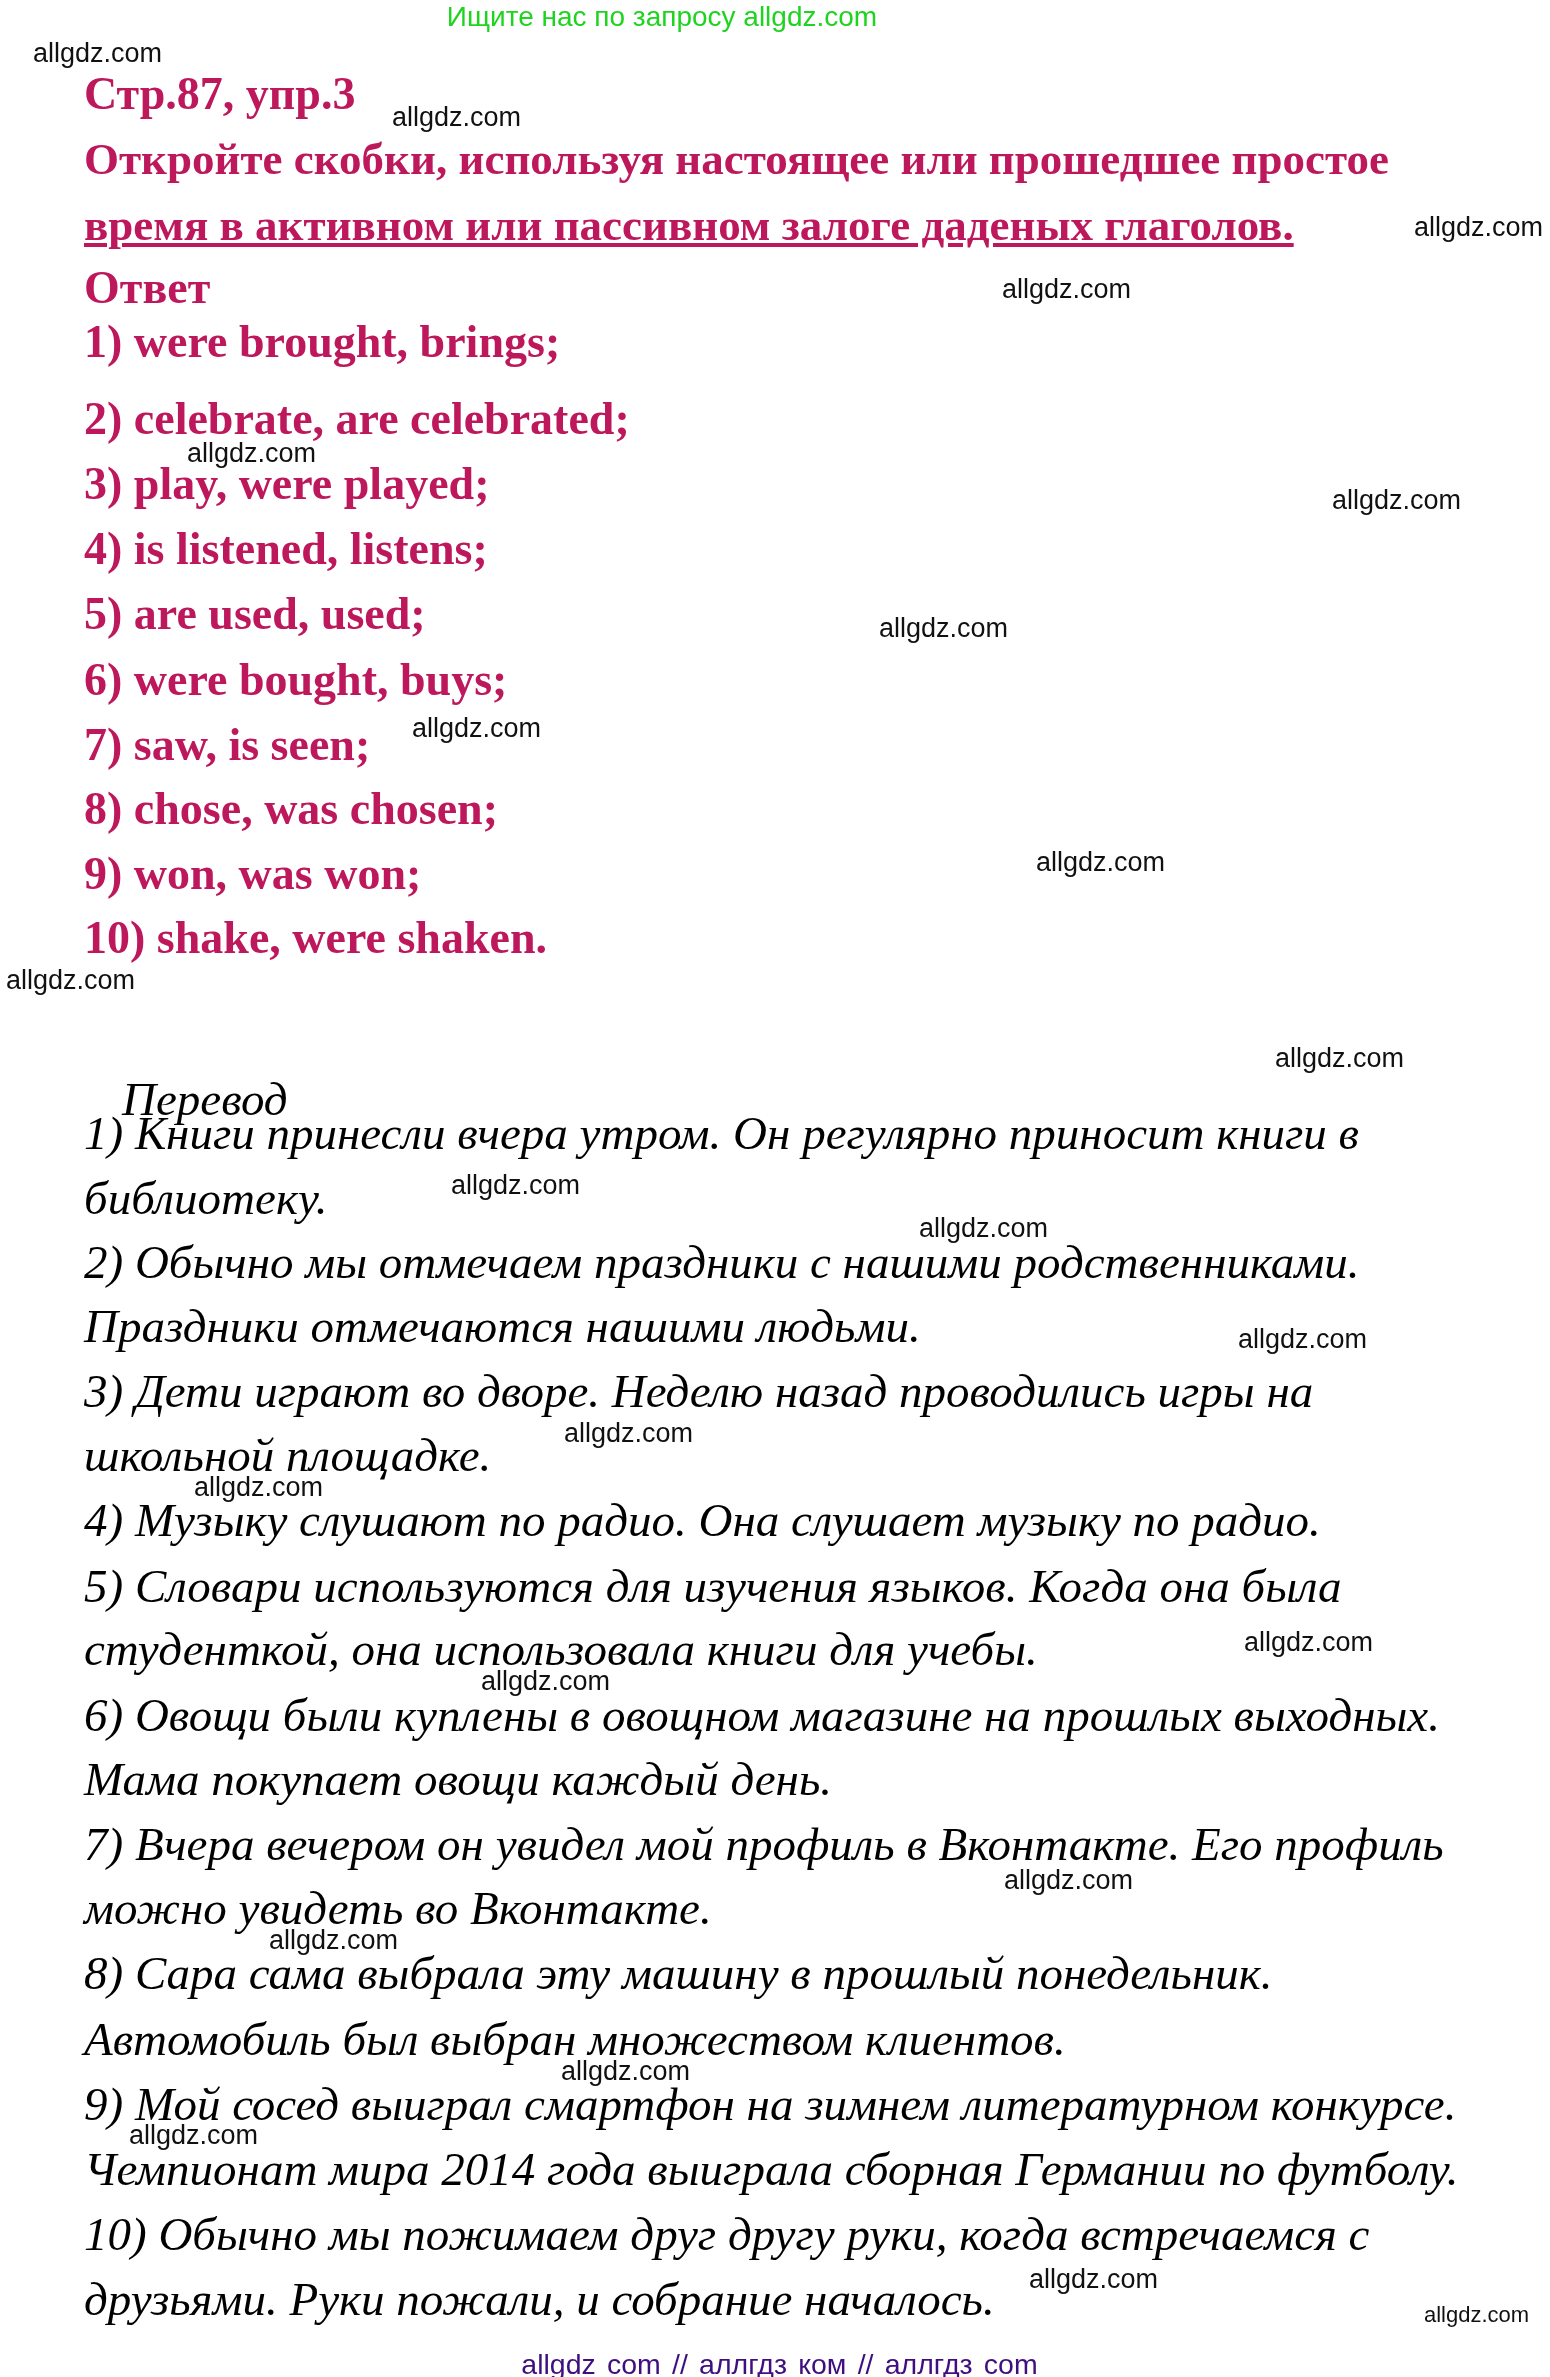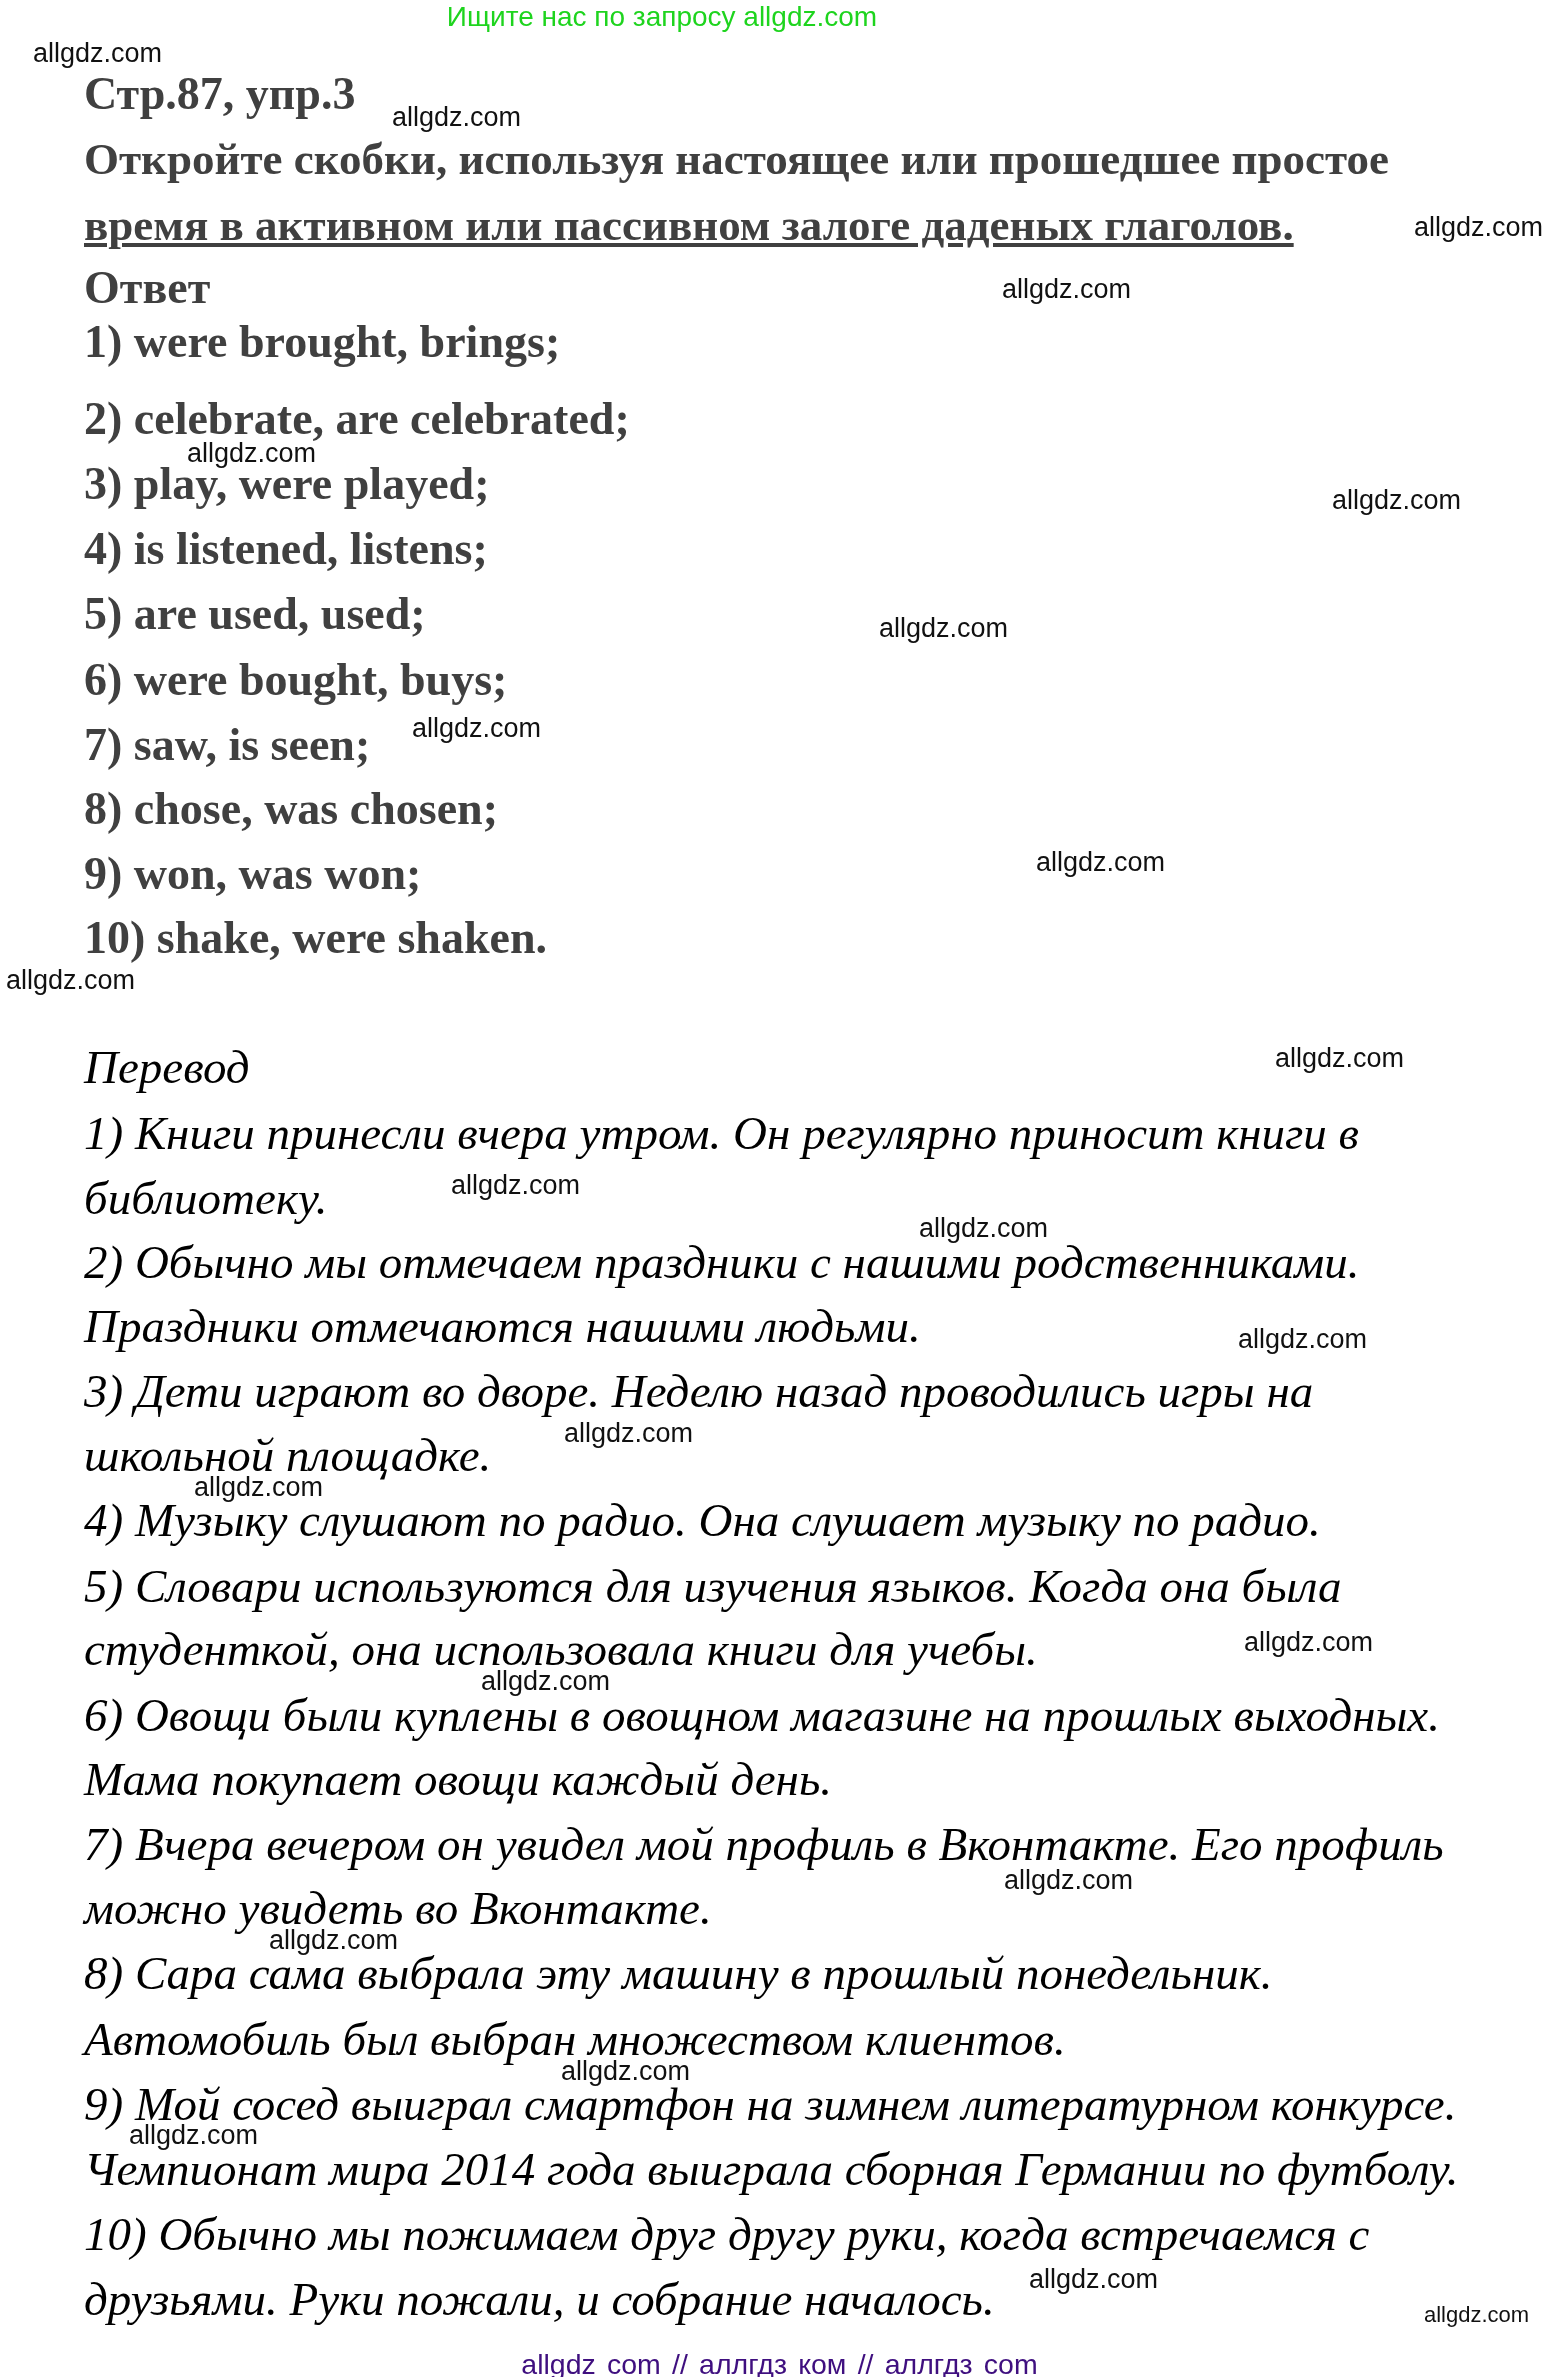--- a/index.html
+++ b/index.html
@@ -12,21 +12,21 @@
   .footer {
     top: 2350px; left: 0; width: 1559px; text-align: center;
     font-family: "Liberation Sans", sans-serif; font-size: 28.5px; color: #3f0f7f;
     word-spacing: 3.3px;
   }
   .wm {
     font-family: "Liberation Sans", sans-serif; font-size: 27px; color: #111111;
   }
   .wm.small { font-size: 22px; }
   .bold-line {
-    font-family: "Liberation Serif", serif; font-weight: bold; font-size: 46px; color: #404040;
+    font-family: "Liberation Serif", serif; font-weight: bold; font-size: 46px; color: #be185d;
     left: 84px;
   }
   .task-line { font-size: 45px; }
   .ital-line {
     font-family: "Liberation Serif", serif; font-style: italic; font-size: 47px; color: #000;
     left: 84px;
   }
 </style>
 </head>
 <body>
@@ -42,21 +42,21 @@
 <div class="abs bold-line" style="top:396px;">2) celebrate, are celebrated;</div>
 <div class="abs bold-line" style="top:461px;">3) play, were played;</div>
 <div class="abs bold-line" style="top:526px;">4) is listened, listens;</div>
 <div class="abs bold-line" style="top:591px;">5) are used, used;</div>
 <div class="abs bold-line" style="top:657px;">6) were bought, buys;</div>
 <div class="abs bold-line" style="top:722px;">7) saw, is seen;</div>
 <div class="abs bold-line" style="top:786px;">8) chose, was chosen;</div>
 <div class="abs bold-line" style="top:851px;">9) won, was won;</div>
 <div class="abs bold-line" style="top:915px;">10) shake, were shaken.</div>
 
-<div class="abs ital-line" style="top:1044px;">Перевод</div>
+<div class="abs ital-line" style="top:1076px;margin-left:38px;">Перевод</div>
 <div class="abs ital-line" style="top:1110px;">1) Книги принесли вчера утром. Он регулярно приносит книги в</div>
 <div class="abs ital-line" style="top:1175px;">библиотеку.</div>
 <div class="abs ital-line" style="top:1239px;">2) Обычно мы отмечаем праздники с нашими родственниками.</div>
 <div class="abs ital-line" style="top:1303px;">Праздники отмечаются нашими людьми.</div>
 <div class="abs ital-line" style="top:1368px;">3) Дети играют во дворе. Неделю назад проводились игры на</div>
 <div class="abs ital-line" style="top:1432px;">школьной площадке.</div>
 <div class="abs ital-line" style="top:1497px;">4) Музыку слушают по радио. Она слушает музыку по радио.</div>
 <div class="abs ital-line" style="top:1563px;">5) Словари используются для изучения языков. Когда она была</div>
 <div class="abs ital-line" style="top:1626px;">студенткой, она использовала книги для учебы.</div>
 <div class="abs ital-line" style="top:1692px;">6) Овощи были куплены в овощном магазине на прошлых выходных.</div>

